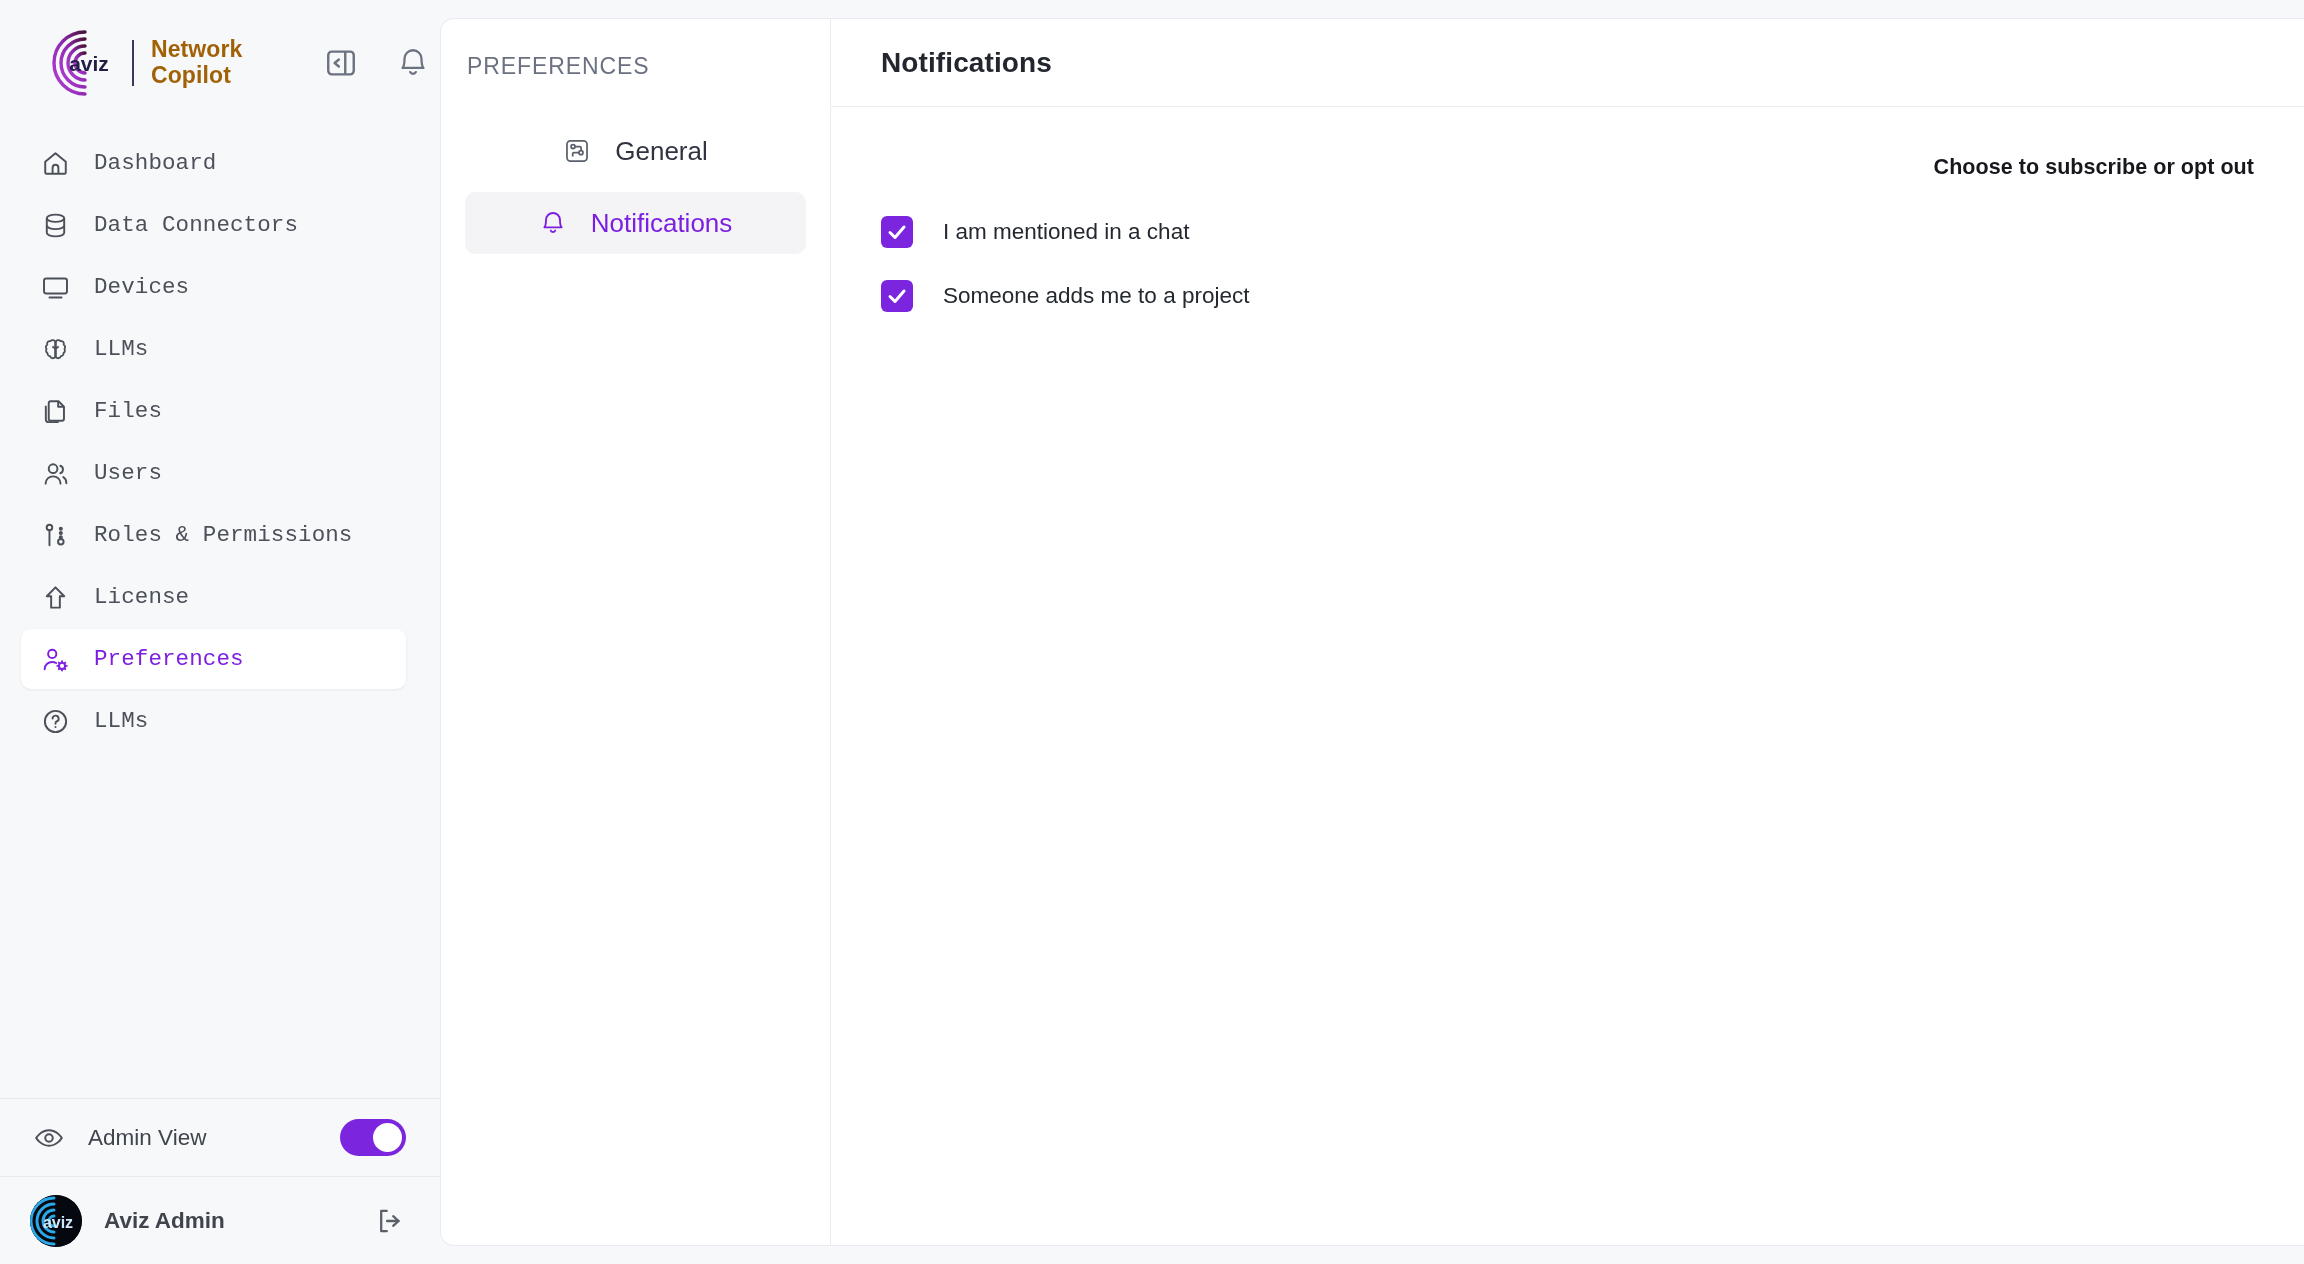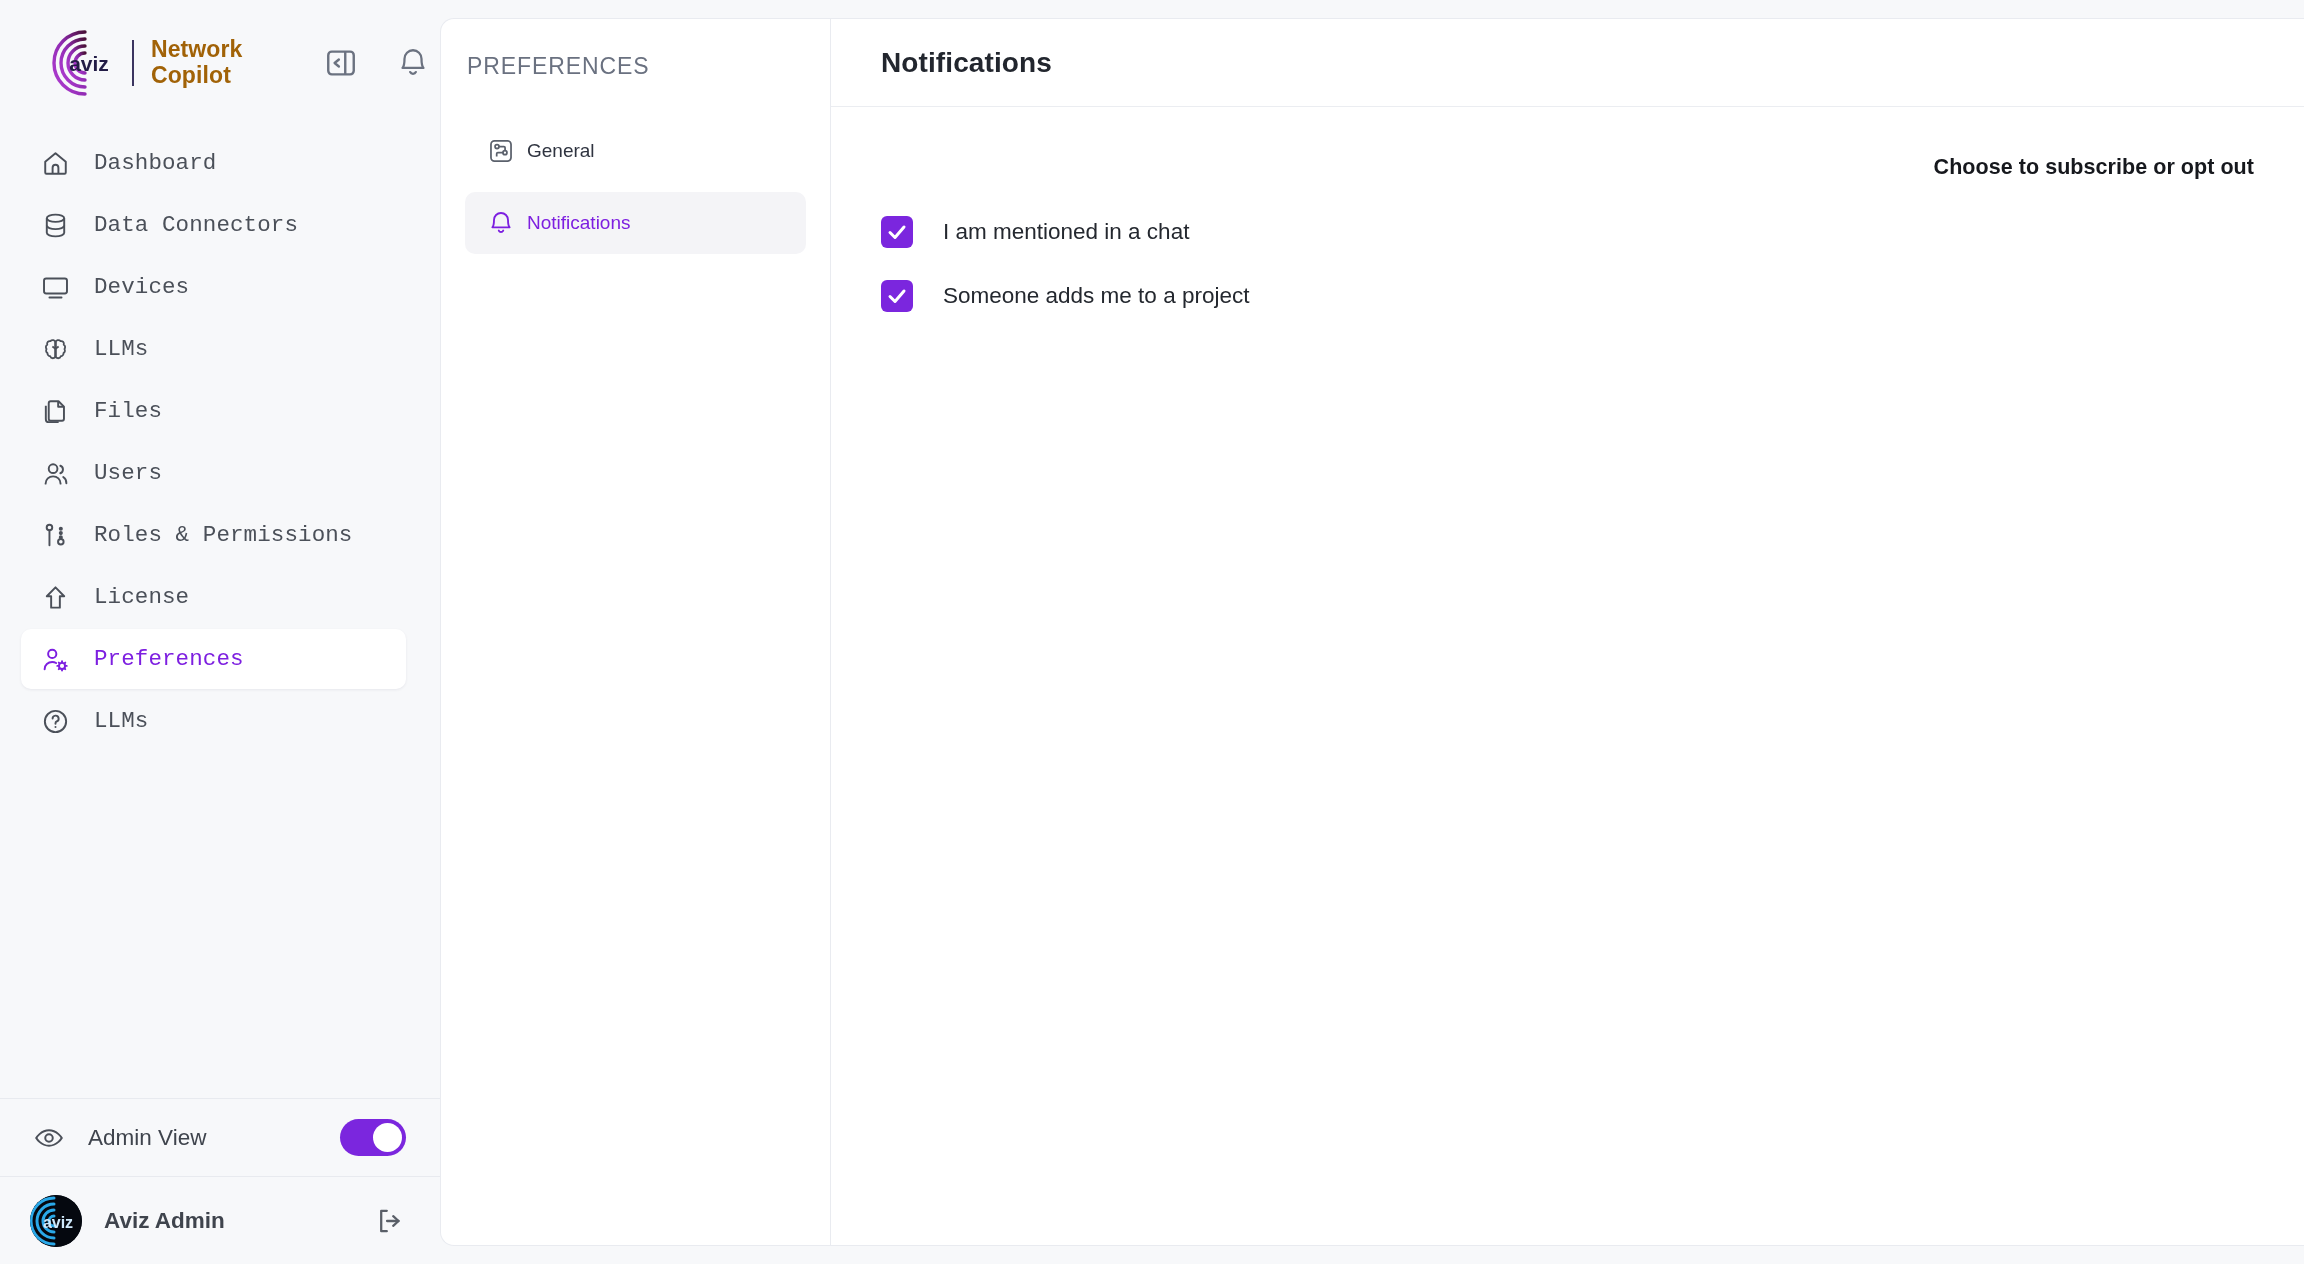--- a/index.html
+++ b/index.html
@@ -99,23 +99,23 @@
     width: 390px; flex: 0 0 390px;
     border-right: 1px solid #e9ebf0;
     padding-top: 34px;
   }
   .prefs-title {
     font-size: 23px; color: #6a7180; letter-spacing: .9px;
     padding: 0 0 0 26px; margin-bottom: 40px;
   }
   .prefs-list { padding: 0 24px; }
   .prefs-item {
-    height: 62px; display: flex; align-items: center; gap: 12px;
+    height: 62px; display: flex; align-items: center; gap: 24px;
     padding: 0 22px; border-radius: 10px; margin-bottom: 10px;
-    font-size: 19px; color: #2f3440; cursor: pointer;
+    font-size: 26px; color: #2f3440; cursor: pointer; justify-content: center;
   }
   .prefs-item .p-ico { width: 28px; height: 28px; flex: 0 0 28px; color: #5b616c; }
   .prefs-item.active { background: #f4f4f7; color: #7d1fe0; }
   .prefs-item.active .p-ico { color: #7d1fe0; }
 
   
   .content { flex: 1 1 auto; display: flex; flex-direction: column; }
   .content-header {
     height: 88px; border-bottom: 1px solid #ebedf1;
     display: flex; align-items: center; padding-left: 50px;

